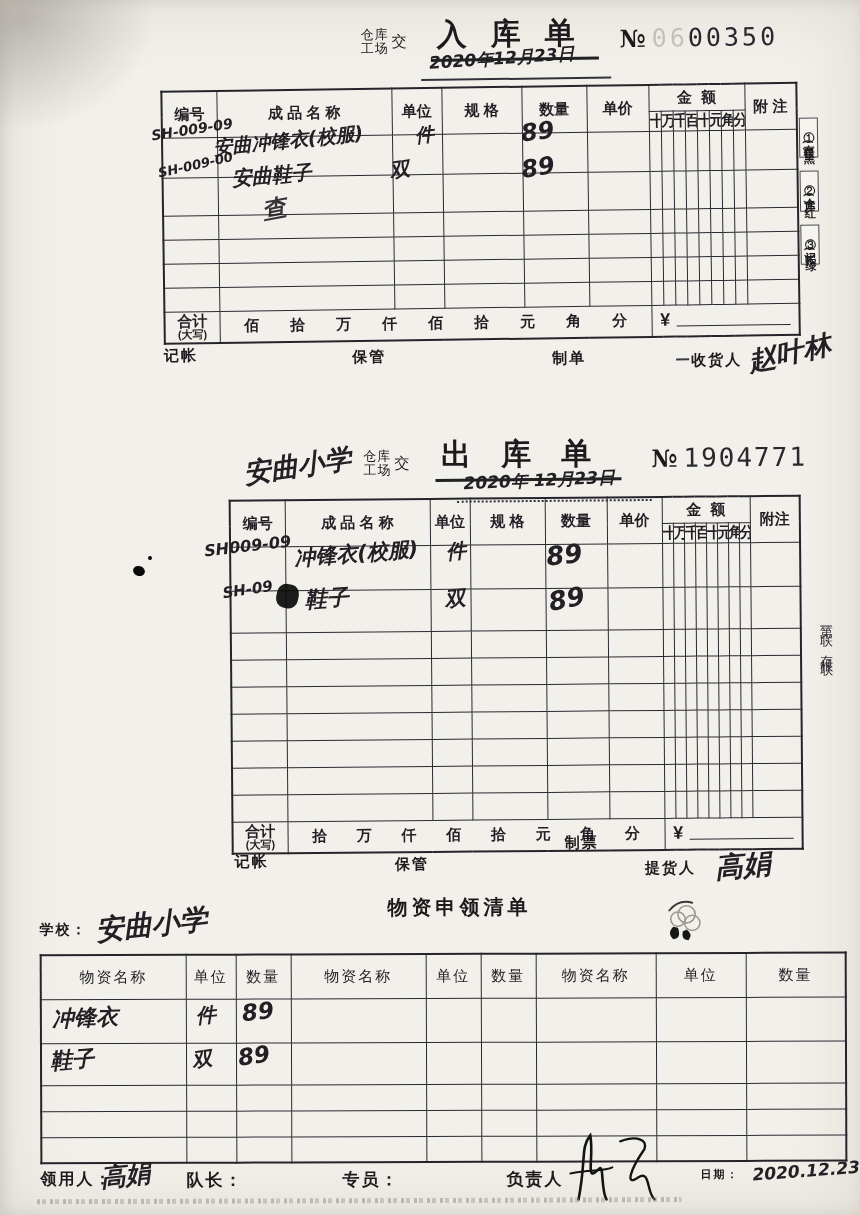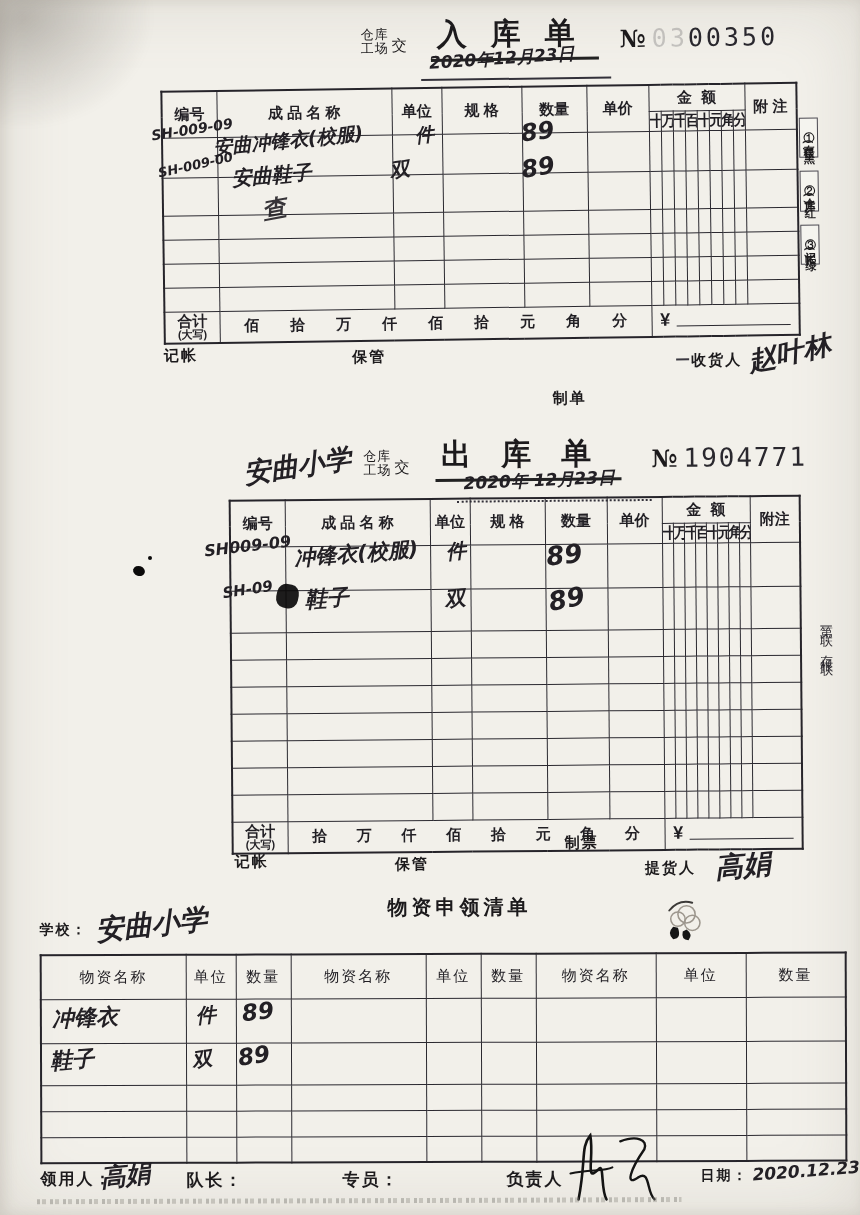--- a/index.html
+++ b/index.html
@@ -15,21 +15,21 @@
   .tbl tbody td{font-weight:normal;}
   .amt-digit{font-size:11px;font-weight:bold;letter-spacing:0;}
   .amt-h{display:flex;justify-content:space-between;padding:0 28px;font-weight:bold;}
   .tot-label{line-height:1.05;font-size:13px;}
   .tot-label .l2{font-size:11px;}
   .digits{display:flex;justify-content:space-between;padding:0 24px;font-size:15px;font-weight:bold;}
   .yen{display:flex;align-items:flex-end;padding:2px 6px 4px 8px;}
   .yen .sym{font-size:18px;font-weight:bold;line-height:1;}
   .yen .line{flex:1;border-bottom:1.6px solid #2b2930;margin:0 2px 2px 6px;height:12px;}
   
-  .dept{display:flex;align-items:flex-end;gap:3px;}
+  .dept{display:flex;align-items:center;gap:3px;}
   .dept .stack{display:flex;flex-direction:column;font-size:13px;line-height:14px;letter-spacing:1px;}
   .dept .x{font-size:15px;}
   .ftitle{font-weight:bold;font-size:30px;letter-spacing:24px;white-space:nowrap;
           border-bottom:3px solid #222;padding:0 0 3px 6px;}
   .serial{display:flex;align-items:baseline;gap:6px;white-space:nowrap;}
   .serial .sym{font-family:"DejaVu Serif",serif;font-weight:bold;font-size:24px;}
   .serial .num{font-family:"DejaVu Sans Mono",monospace;font-size:25px;letter-spacing:3px;color:#2a282e;}
   .serial .faint{opacity:.22;}
   .dateline{border-bottom:2px solid #33313a;height:26px;}
   .dateline.dotted{border-bottom:2px dotted #33313a;}
@@ -74,21 +74,21 @@
         <span>仓库</span>
         <span>工场</span>
       </span>
       <span class="x">交</span>
     </div>
 
     <div class="abs ftitle" style="left:283px;top:4px;">入库单</div>
 
     <div class="abs serial" style="left:472px;top:16px;">
       <span class="sym">№</span>
-      <span class="num"><span class="faint">03</span><span>00350</span></span>
+      <span class="num"><span class="faint">06</span><span>00350</span></span>
     </div>
 
     <div class="abs dateline" style="left:273px;top:42px;width:190px;"></div>
     <div class="hw" style="left:281px;top:40px;font-size:17px;transform:rotate(-3deg);">2020年12月23日</div>
 
     <table class="tbl" style="position:absolute;left:12px;top:76px;width:635px;">
       <colgroup>
         <col style="width:55px">
           <col style="width:175px">
           <col style="width:50px">
@@ -270,21 +270,21 @@
     <div class="hw" style="left:266px;top:114px;font-size:19px;transform:rotate(-6deg);">件</div>
     <div class="hw" style="left:372px;top:110px;font-size:24px;transform:rotate(-6deg);">89</div>
     <div class="hw" style="left:8px;top:144px;font-size:13px;transform:rotate(-12deg);">SH-009-00</div>
     <div class="hw" style="left:82px;top:152px;font-size:20px;transform:rotate(-4deg);">安曲鞋子</div>
     <div class="hw" style="left:112px;top:184px;font-size:24px;transform:rotate(-10deg);opacity:.9;">查</div>
     <div class="hw" style="left:240px;top:148px;font-size:20px;transform:rotate(-8deg);">双</div>
     <div class="hw" style="left:372px;top:146px;font-size:24px;transform:rotate(-8deg);">89</div>
 
     <span class="rolelbl" style="left:12px;top:332px;">记帐</span>
     <span class="rolelbl" style="left:200px;top:336px;">保管</span>
-    <span class="rolelbl" style="left:400px;top:340px;margin-top:40px;">制单</span>
+    <span class="rolelbl" style="left:400px;top:340px;">制单</span>
     <span class="rolelbl" style="left:524px;top:344px;"><span class="tick"></span><span>收货人</span></span>
     <div class="hw" style="left:598px;top:334px;font-size:26px;transform:rotate(-12deg) scaleX(1.08);">赵叶林</div>
 
     <div class="abs copies" style="left:650px;top:112px;">
       <span class="copybox">①存根(黑)</span>
       <span class="copybox">②仓库(红)</span>
       <span class="copybox">③记帐(绿)</span>
     </div>
   </section>
 
@@ -669,19 +669,19 @@
     <span class="abs schlbl" style="left:40px;top:280px;font-size:16px;">领用人：</span>
     <div class="hw" style="left:100px;top:274px;font-size:25px;transform:rotate(-6deg);">高娟</div>
     <span class="abs schlbl" style="left:186px;top:280px;font-size:17px;">队长：</span>
     <span class="abs schlbl" style="left:342px;top:280px;font-size:17px;">专员：</span>
     <span class="abs schlbl" style="left:506px;top:280px;font-size:17px;">负责人</span>
     <svg class="abs" style="left:560px;top:242px;" width="110" height="76" viewBox="0 0 110 76">
       <path d="M18,70 C26,30 20,18 30,6 C34,28 24,54 38,40 C44,32 40,60 46,70" fill="none" stroke="#141414" stroke-width="2.6" stroke-linecap="round"></path>
       <path d="M60,12 C76,6 88,10 84,20 C70,40 64,58 78,48 C90,40 86,64 94,70" fill="none" stroke="#141414" stroke-width="2.4" stroke-linecap="round"></path>
       <path d="M10,44 C30,40 44,42 52,38" fill="none" stroke="#141414" stroke-width="2" stroke-linecap="round"></path>
     </svg>
-    <span class="abs schlbl" style="left:700px;top:280px;font-size:14px;">日期：</span>
+    <span class="abs schlbl" style="left:700px;top:280px;font-size:11px;">日期：</span>
     <div class="hw" style="left:752px;top:276px;font-size:17px;transform:rotate(-4deg);">2020.12.23</div>
 
     <div class="abs footnote-strip" style="left:36px;top:310px;width:645px;"></div>
   </section>
 
 </div>
 
 </body></html>

